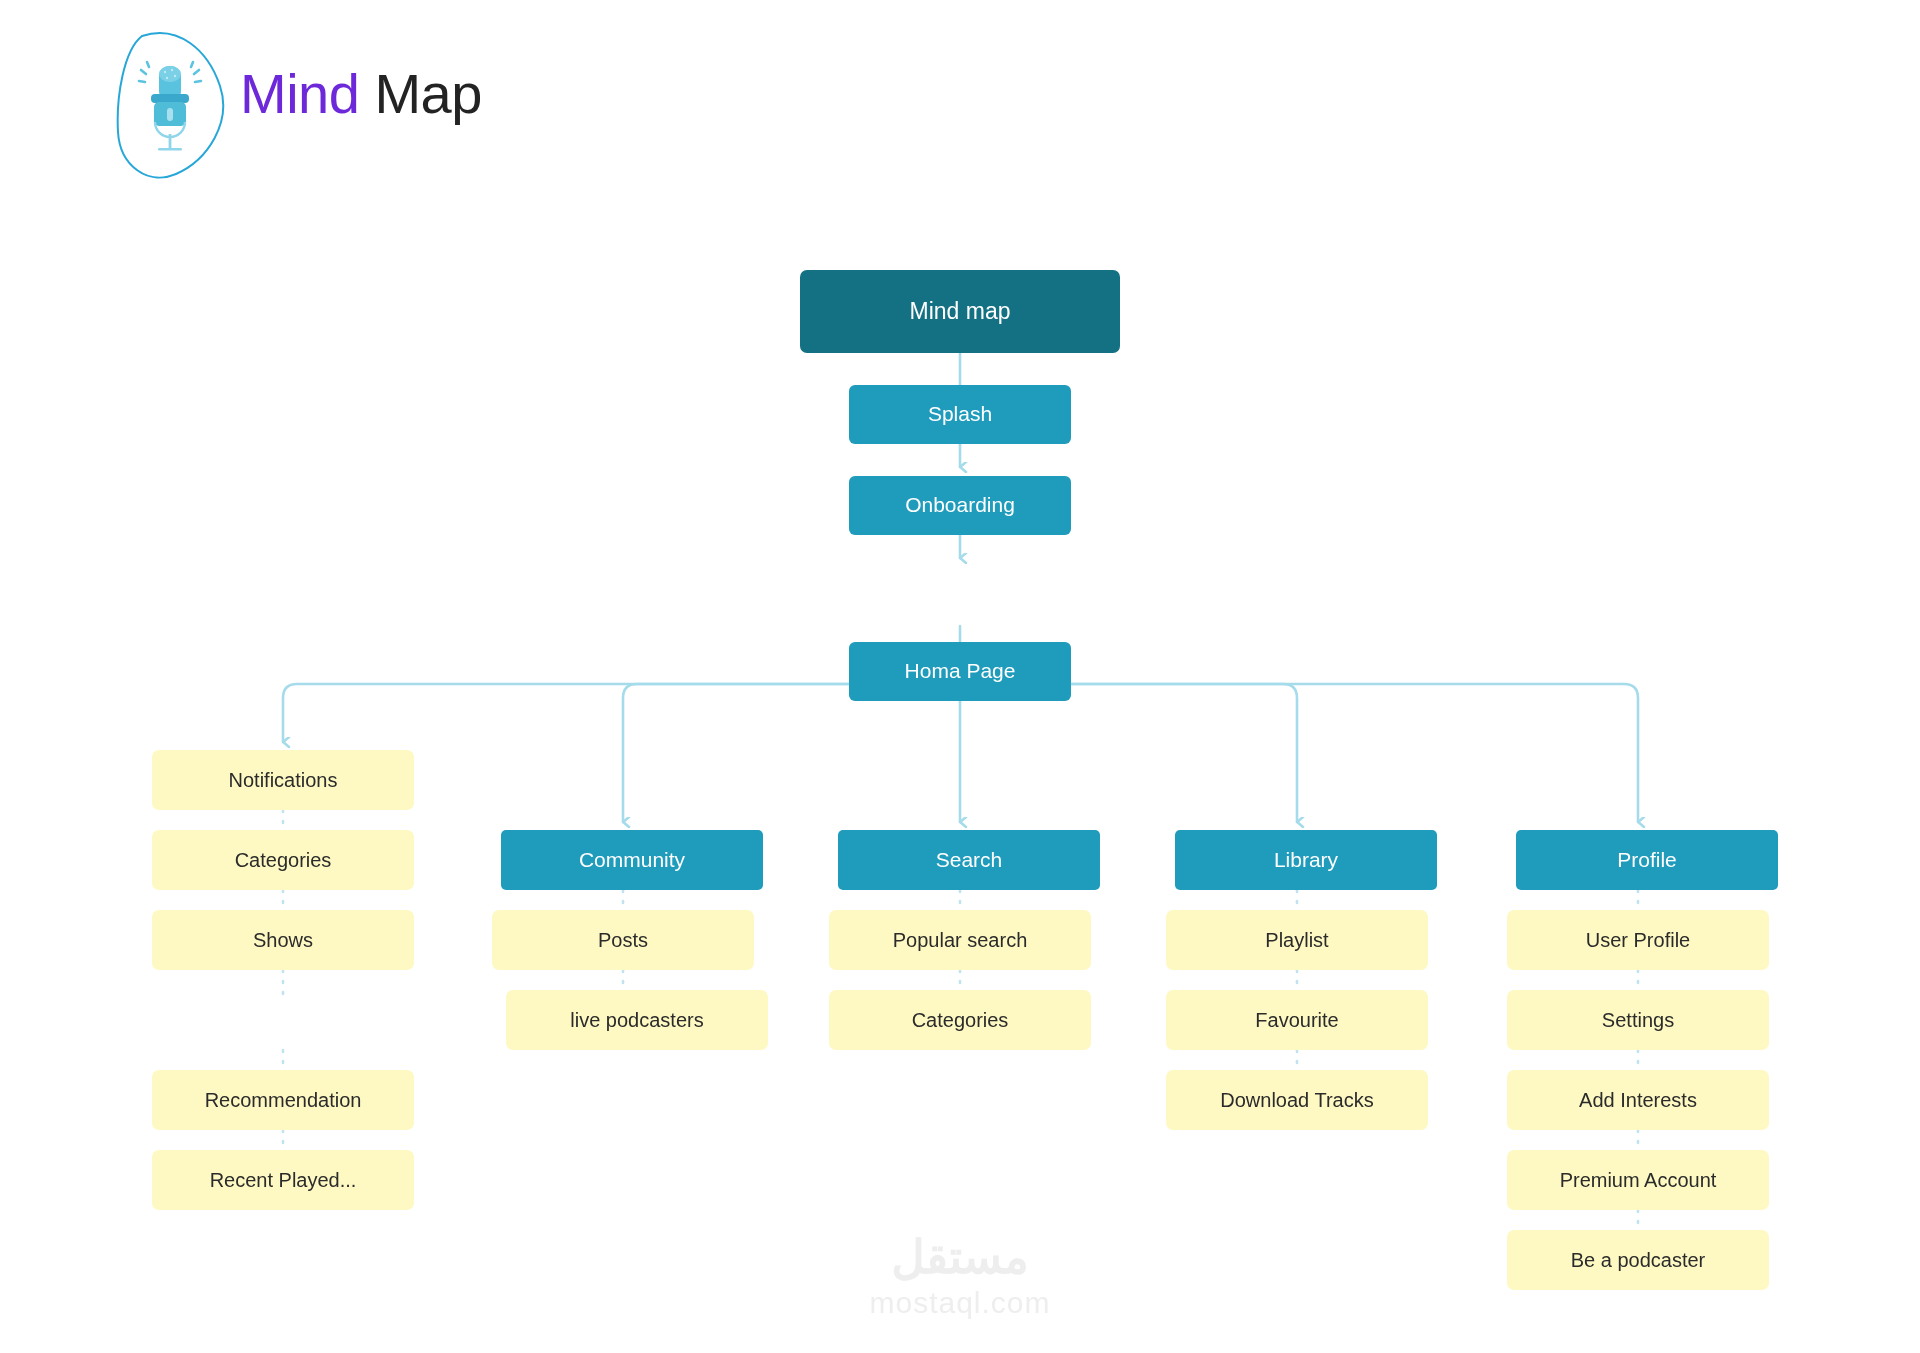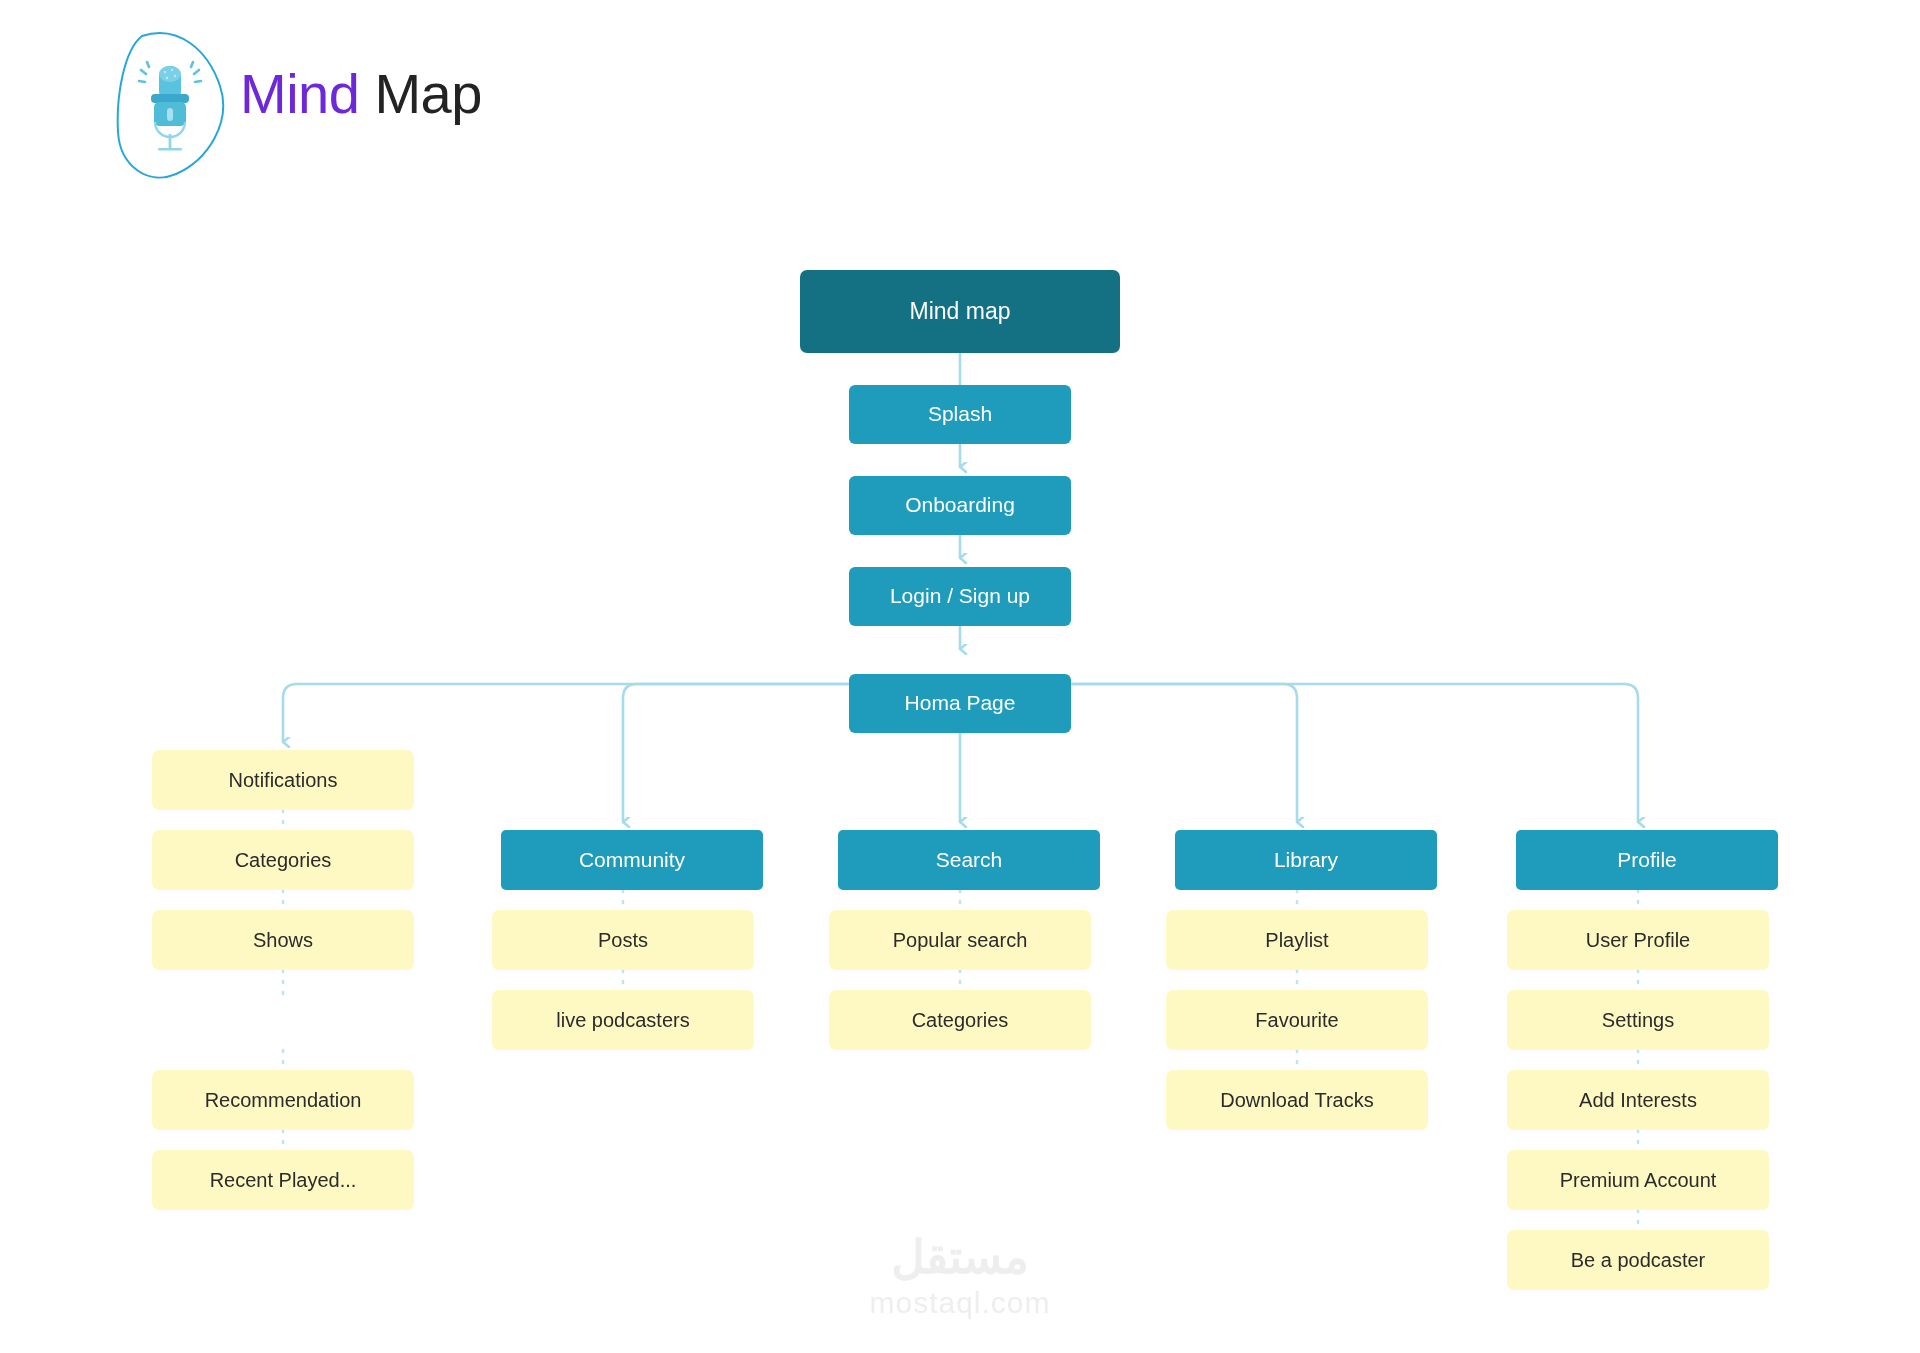--- a/index.html
+++ b/index.html
@@ -201,24 +201,21 @@
   <div class="node root" style="left:800px; top:270px; width:320px; height:83px;">
     <span>Mind map</span>
   </div>
 
   <div class="node flow" style="left:849px; top:385px; width:222px; height:59px;">
     <span>Splash</span>
   </div>
   <div class="node flow" style="left:849px; top:476px; width:222px; height:59px;">
     <span>Onboarding</span>
   </div>
-  <div class="node flow" style="left:849px; top:567px; width:222px; height:59px;">
-    <span>Login / Sign up</span>
-  </div>
-  <div class="node flow" style="left:849px; top:674px; width:222px; height:59px;">
+  <div class="node flow" style="left:849px; top:642px; width:222px; height:59px;">
     <span>Homa Page</span>
   </div>
 
   <div class="node leaf" style="left:152px; top:750px; width:262px; height:60px;">
     <span>Notifications</span>
   </div>
   <div class="node leaf" style="left:152px; top:830px; width:262px; height:60px;">
     <span>Categories</span>
   </div>
   <div class="node leaf" style="left:152px; top:910px; width:262px; height:60px;">
@@ -230,21 +227,21 @@
   <div class="node leaf" style="left:152px; top:1150px; width:262px; height:60px;">
     <span>Recent Played...</span>
   </div>
 
   <div class="node section" style="left:492px; top:830px; width:262px; height:60px;">
     <span>Community</span>
   </div>
   <div class="node leaf" style="left:492px; top:910px; width:262px; height:60px;">
     <span>Posts</span>
   </div>
-  <div class="node leaf" style="left:492px; top:990px; width:262px; height:60px;">
+  <div class="node leaf" style="left:506px; top:990px; width:262px; height:60px;">
     <span>live podcasters</span>
   </div>
 
   <div class="node section" style="left:829px; top:830px; width:262px; height:60px;">
     <span>Search</span>
   </div>
   <div class="node leaf" style="left:829px; top:910px; width:262px; height:60px;">
     <span>Popular search</span>
   </div>
   <div class="node leaf" style="left:829px; top:990px; width:262px; height:60px;">

